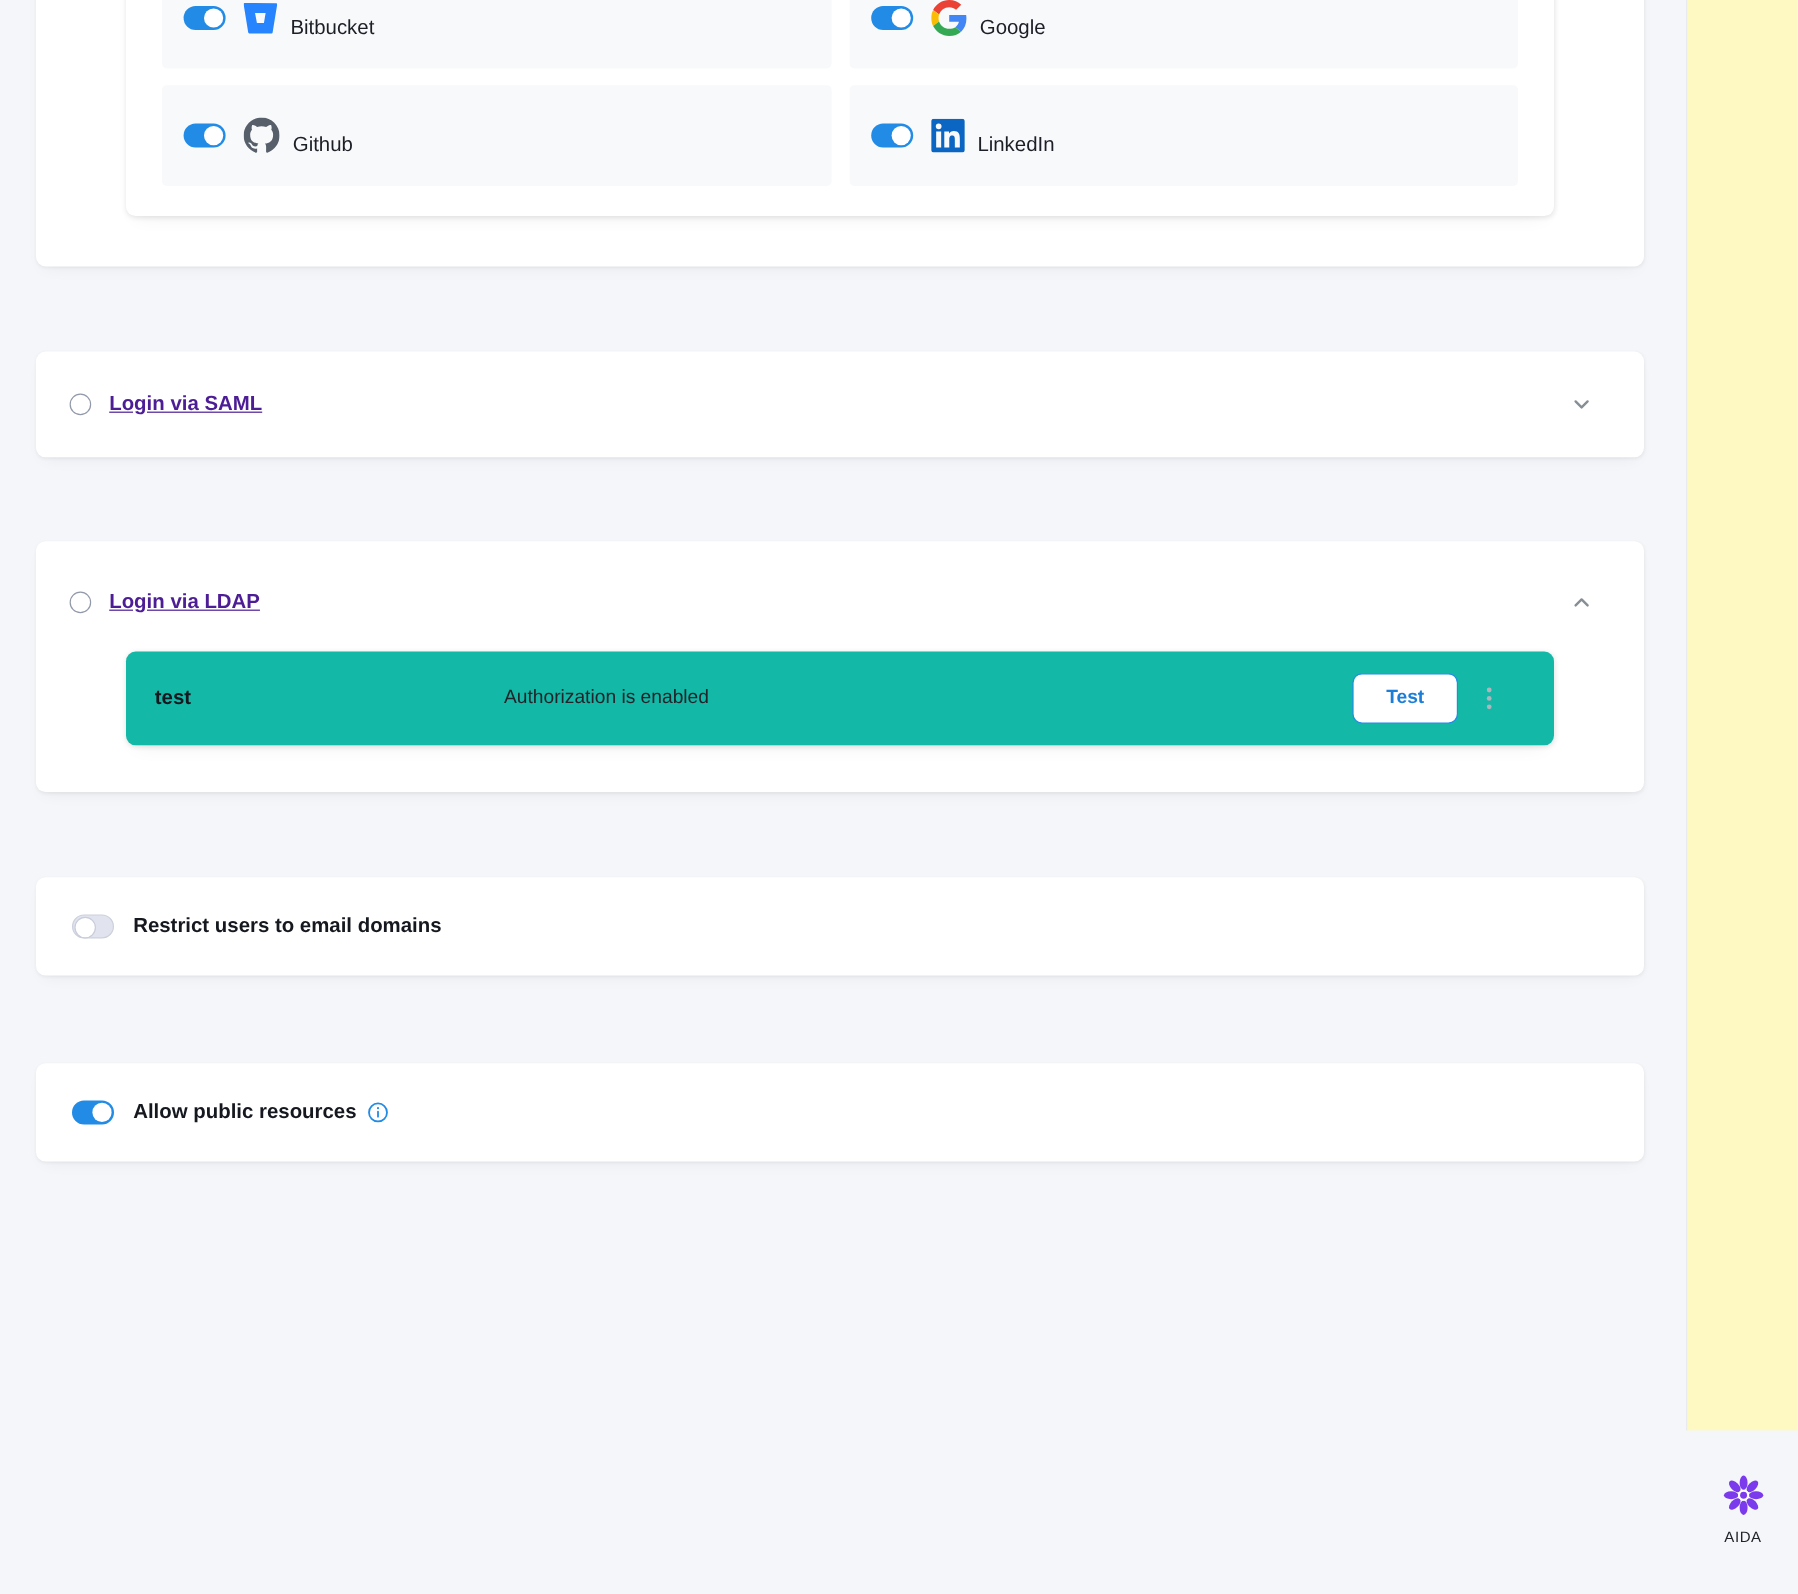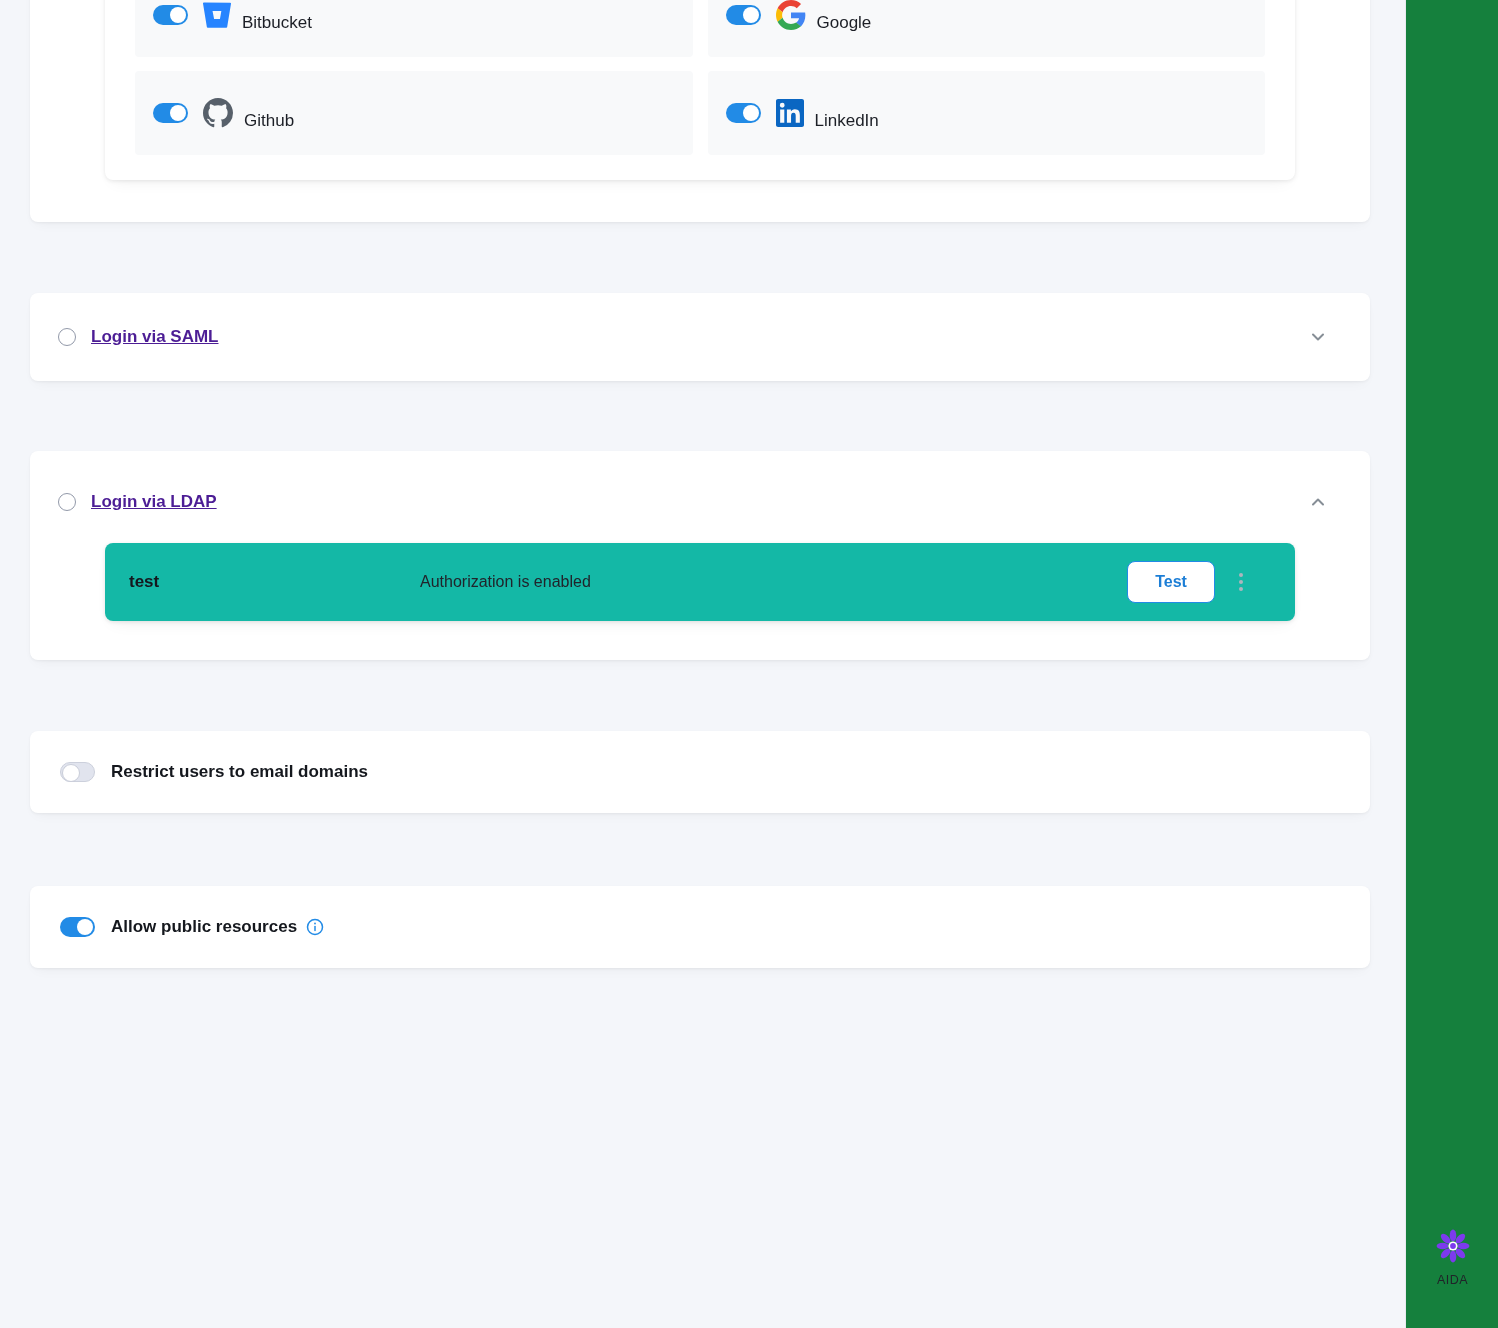--- a/index.html
+++ b/index.html
@@ -94,22 +94,22 @@
   .s-input {
     position:absolute; width:214px; height:41px; border:1px solid #ced4da; border-radius:6px;
     font-size:16px; color:#1b1e24; padding:0 12px;
     font-family:"Liberation Sans", sans-serif; background:#fff; outline:none;
   }
   .s-hint { position:absolute; font-size:17px; color:#70768a; }
   .save-btn { position:absolute; left:744px; top:143px; width:99px; height:41px; }
 
   
   .right-panel {
-    position:absolute; left:1405px; top:0; width:93px; height:1328px;
-    background:#15803d; border-left:1px solid #e8eaf0;
+    position:absolute; left:1405px; top:0; width:93px; height:1192px;
+    background:#fef9c3; border-left:1px solid #e8eaf0;
   }
   .aida { position:absolute; top:1228px; left:0; width:93px; display:flex; flex-direction:column; align-items:center; cursor:pointer; }
   .aida-label { margin-top:5px; font-size:12.5px; color:#202329; letter-spacing:.5px; }
 </style>
 </head>
 <body>
 
 <div class="page">
 
   <div class="card providers-card">

